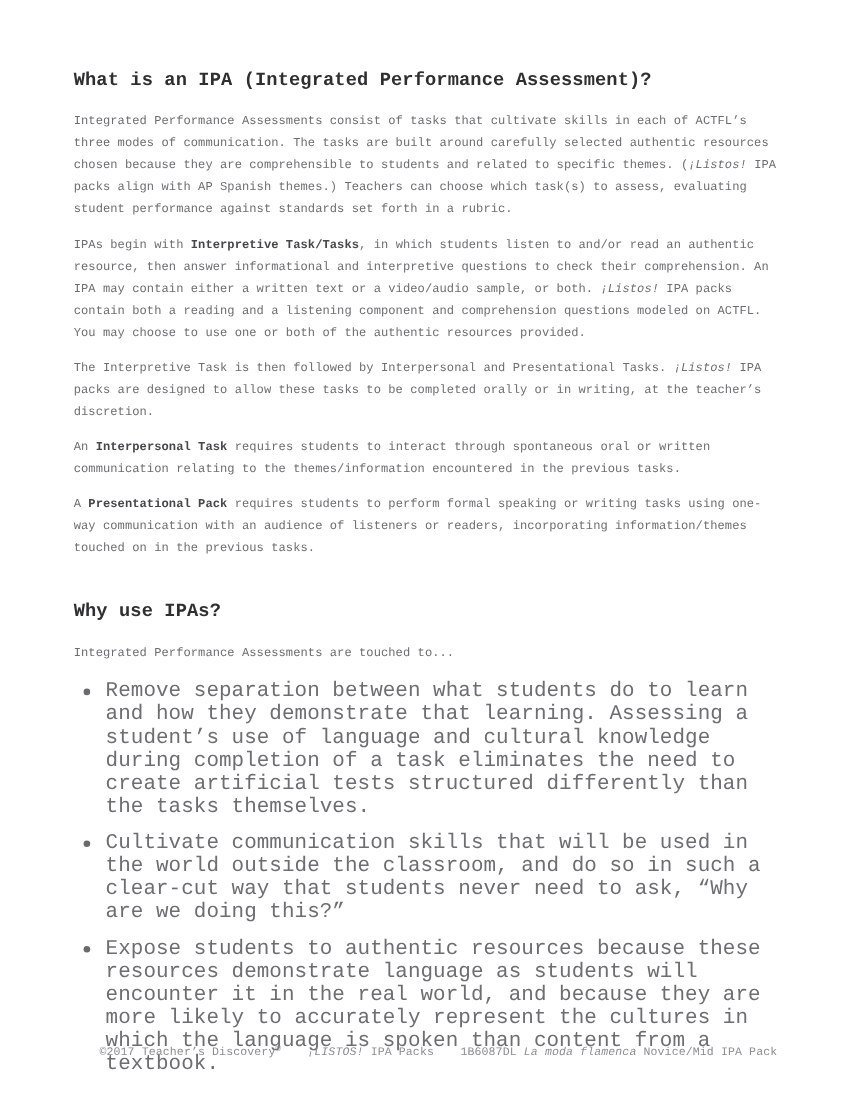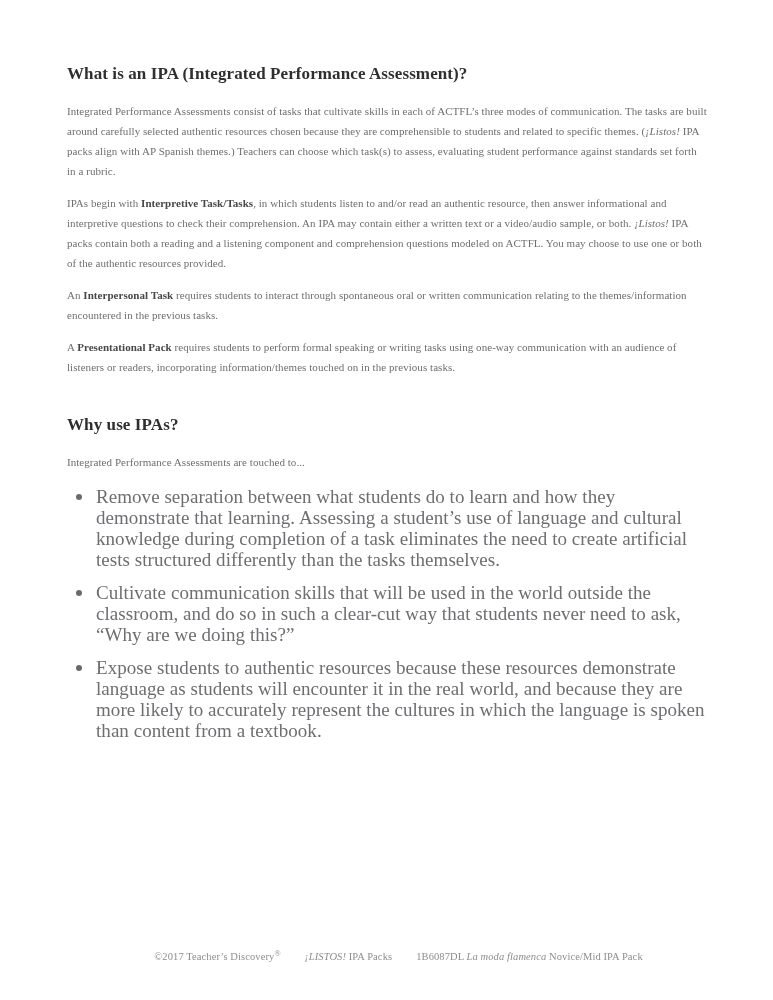--- a/index.html
+++ b/index.html
@@ -1,21 +1,21 @@
 <!DOCTYPE html>
 <html><head>
 <meta charset="utf-8">
 <style>
   html, body { margin: 0; padding: 0; background: #ffffff; }
   .page {
     position: relative;
     width: 773px;
     height: 1000px;
     background: #ffffff;
-    font-family: Liberation Serif, serif;
+    font-family: Liberation Mono, monospace;
     overflow: hidden;
   }
   .content {
     position: absolute;
     left: 67px;
     top: 64px;
     width: 641px;
   }
   .heading {
     font-size: 17px;
@@ -73,20 +73,21 @@
 </head>
 <body>
 
 <div class="page">
   <div class="content">
 
     <section class="sec">
       <h1 class="heading">What is an IPA (Integrated Performance Assessment)?</h1>
       <p class="body-p"><span>Integrated Performance Assessments consist of tasks that cultivate skills in each of ACTFL’s three modes of communication. The tasks are built around carefully selected authentic resources chosen because they are comprehensible to students and related to specific themes. (</span><span class="run-i">¡Listos!</span><span> IPA packs align with AP Spanish themes.) Teachers can choose which task(s) to assess, evaluating student performance against standards set forth in a rubric.</span></p>
       <p class="body-p"><span>IPAs begin with </span><span class="run-b">Interpretive Task/Tasks</span><span>, in which students listen to and/or read an authentic resource, then answer informational and interpretive questions to check their comprehension. An IPA may contain either a written text or a video/audio sample, or both. </span><span class="run-i">¡Listos!</span><span> IPA packs contain both a reading and a listening component and comprehension questions modeled on ACTFL. You may choose to use one or both of the authentic resources provided.</span></p>
+      <p class="body-p"><span>The Interpretive Task is then followed by Interpersonal and Presentational Tasks. </span><span class="run-i">¡Listos!</span><span> IPA packs are designed to allow these tasks to be completed orally or in writing, at the teacher’s discretion.</span></p>
       <p class="body-p"><span>An </span><span class="run-b">Interpersonal Task</span><span> requires students to interact through spontaneous oral or written communication relating to the themes/information encountered in the previous tasks.</span></p>
       <p class="body-p"><span>A </span><span class="run-b">Presentational Pack</span><span> requires students to perform formal speaking or writing tasks using one-way communication with an audience of listeners or readers, incorporating information/themes touched on in the previous tasks.</span></p>
     </section>
 
     <section class="sec sec-why">
       <h1 class="heading">Why use IPAs?</h1>
       <p class="body-p intro">Integrated Performance Assessments are touched to...</p>
       <ul class="bullets">
         <li class="bullet">
           <span class="marker"></span>

